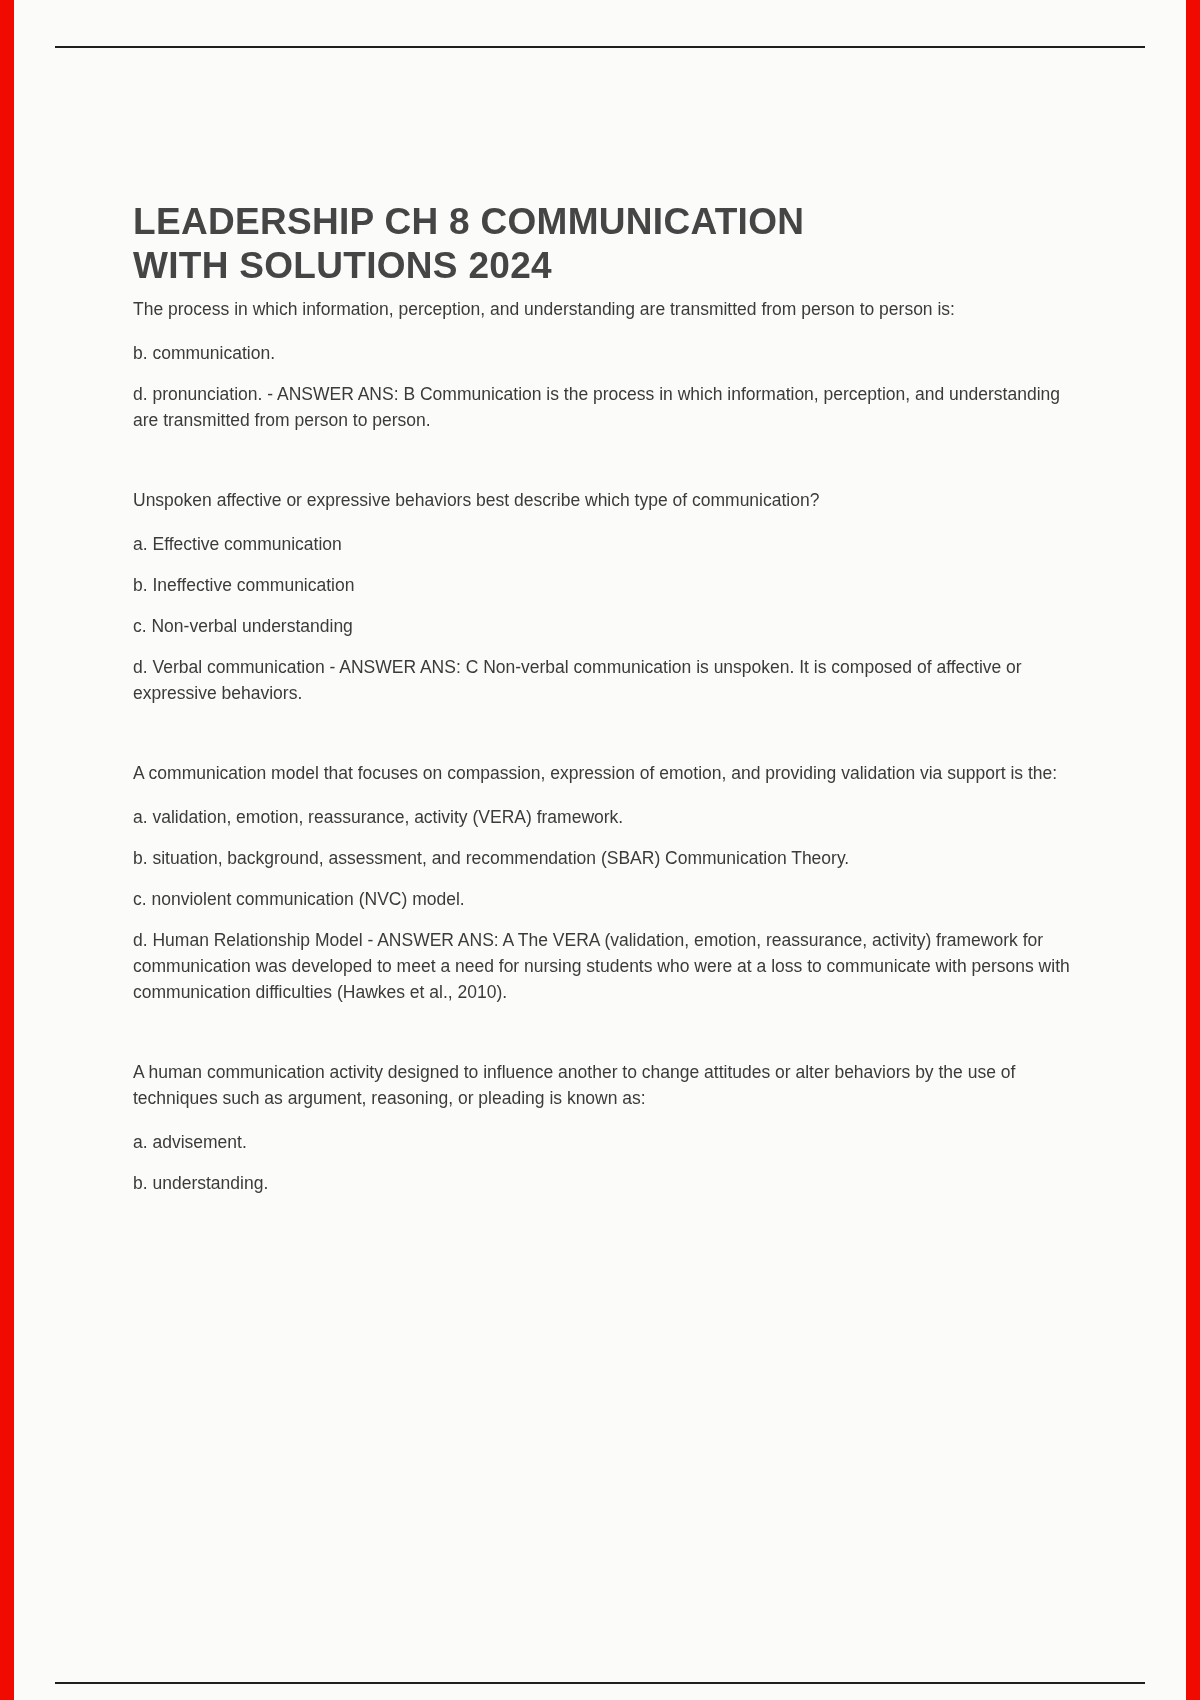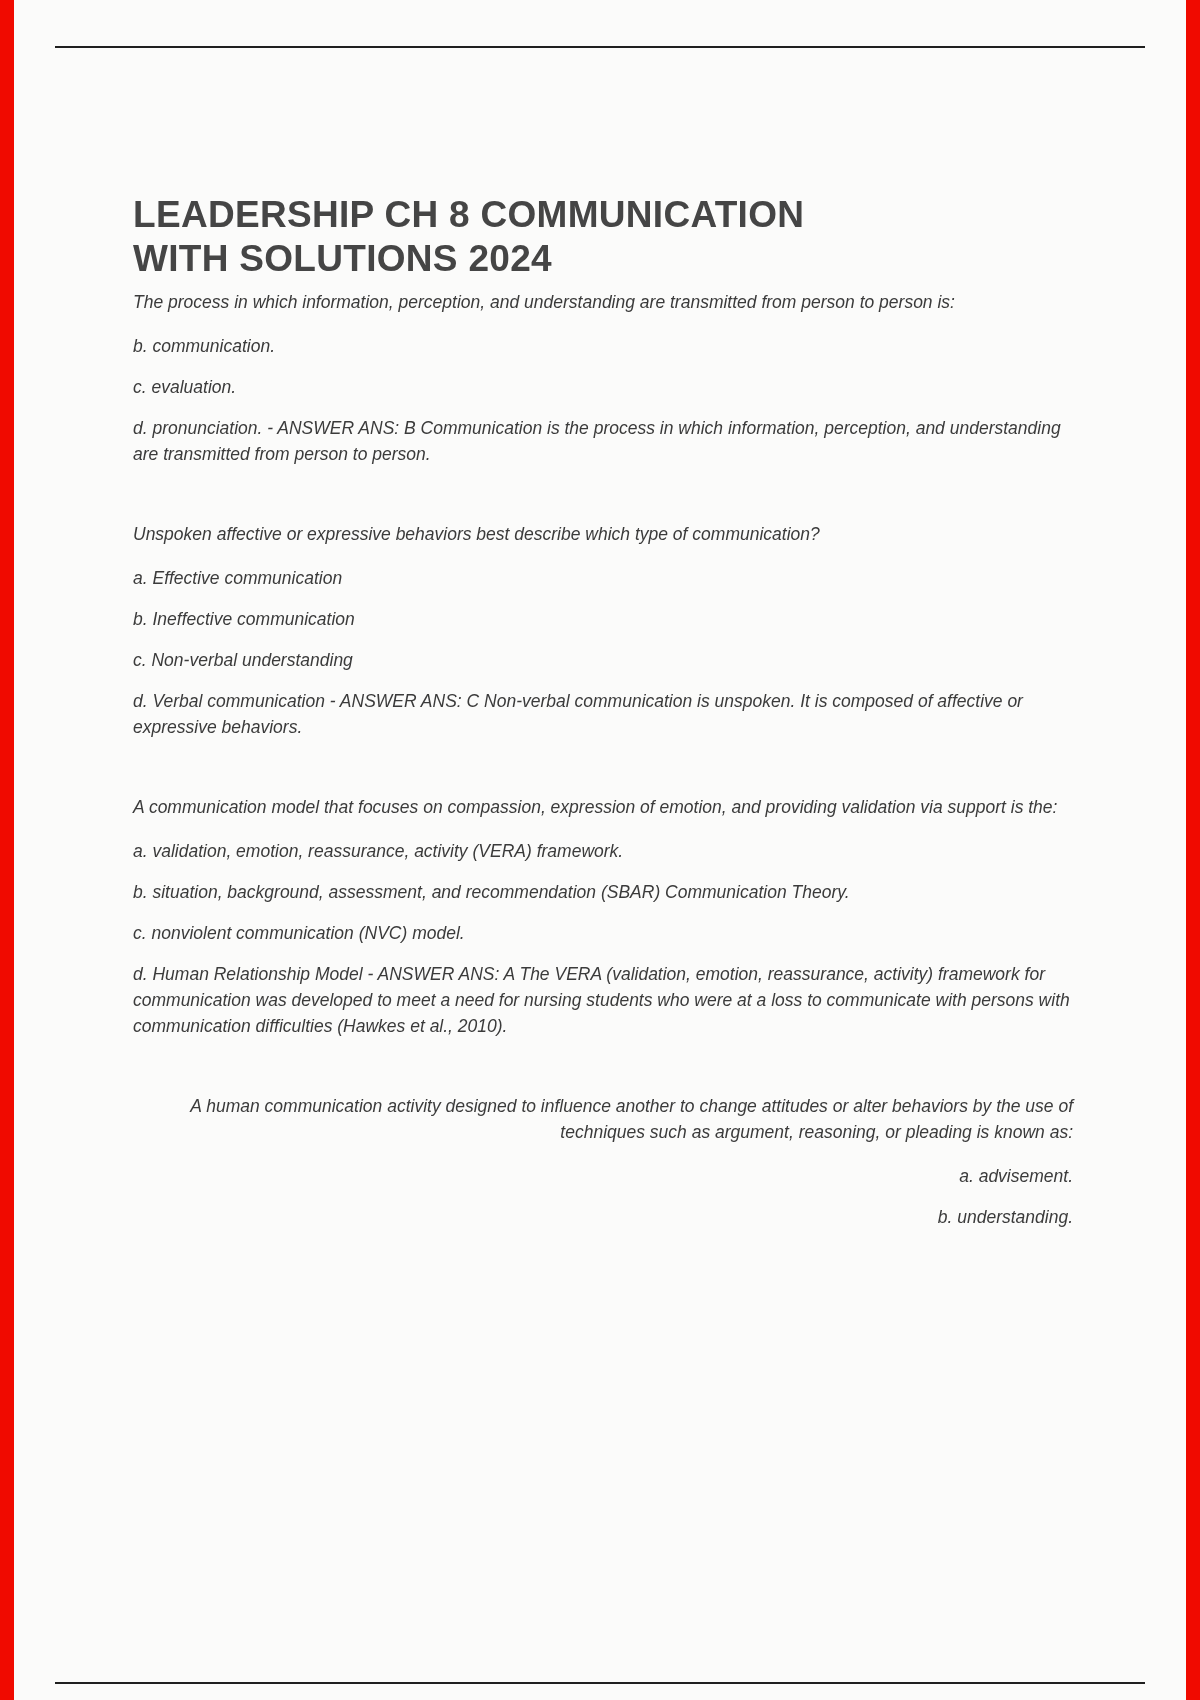--- a/index.html
+++ b/index.html
@@ -28,40 +28,38 @@
     left: 55px;
     right: 55px;
     height: 2px;
     background: #1f1f1f;
   }
   .rule.top { top: 46px; }
   .rule.bottom { top: 1682px; }
   .content {
     position: absolute;
     left: 133px;
-    top: 193px;
+    top: 200px;
     width: 940px;
     color: #3b3b3b;
   }
   .doc-title {
     font-size: 37px;
     font-weight: 700;
     color: #454545;
     line-height: 44px;
     letter-spacing: 0.3px;
     margin: 0 0 8px 0;
   }
   .doc-title .title-line { display: block; }
   .question-block {
     margin-bottom: 54px;
-    font-style: italic;
   }
   .question-block.last {
     margin-bottom: 0;
-    text-align: right;
   }
   .para {
     font-size: 17.5px;
     line-height: 26px;
     margin: 0 0 15px 0;
     color: #3b3b3b;
   }
   .para.question {
     margin-bottom: 18px;
   }
@@ -77,21 +75,20 @@
 <div class="content">
 
   <h1 class="doc-title">
     <span class="title-line">LEADERSHIP CH 8 COMMUNICATION</span>
     <span class="title-line">WITH SOLUTIONS 2024</span>
   </h1>
 
   <div class="question-block">
     <p class="para question">The process in which information, perception, and understanding are transmitted from person to person is:</p>
     <p class="para">b. communication.</p>
-    <p class="para">c. evaluation.</p>
     <p class="para">d. pronunciation. - ANSWER ANS: B Communication is the process in which information, perception, and understanding are transmitted from person to person.</p>
   </div>
 
   <div class="question-block">
     <p class="para question">Unspoken affective or expressive behaviors best describe which type of communication?</p>
     <p class="para">a. Effective communication</p>
     <p class="para">b. Ineffective communication</p>
     <p class="para">c. Non-verbal understanding</p>
     <p class="para">d. Verbal communication - ANSWER ANS: C Non-verbal communication is unspoken. It is composed of affective or expressive behaviors.</p>
   </div>

